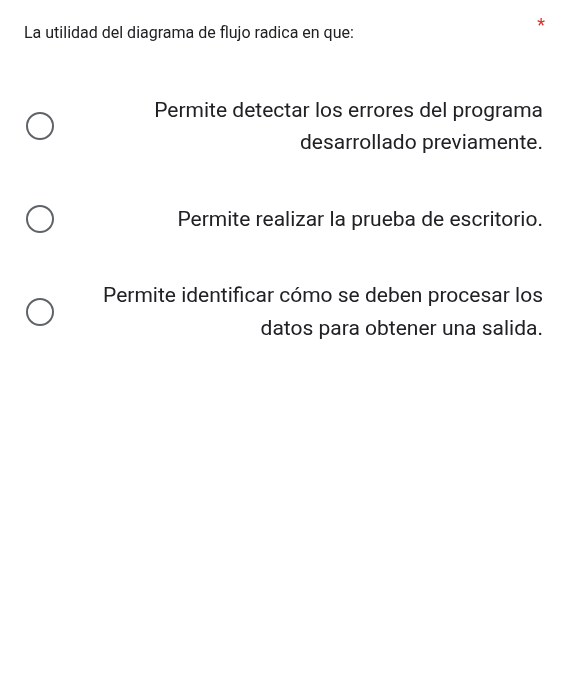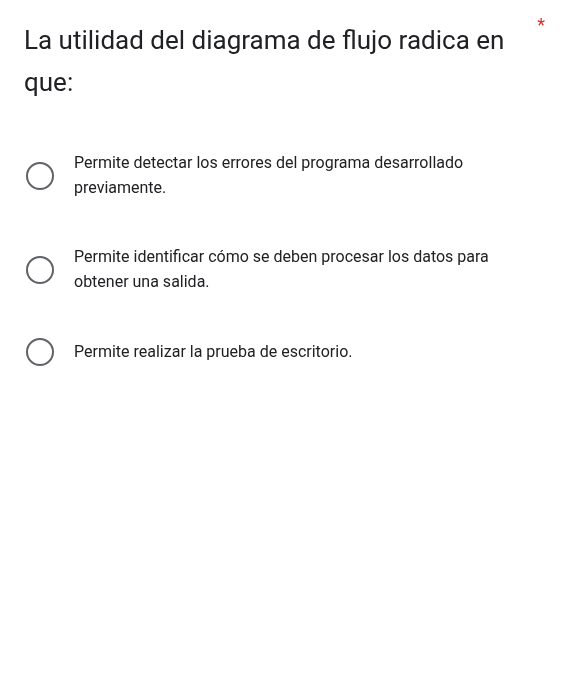--- a/index.html
+++ b/index.html
@@ -15,21 +15,21 @@
       padding: 20px 24px;
       color: #202124;
       position: relative;
     }
     .question-container {
       display: flex;
       align-items: flex-start;
       gap: 16px;
     }
     .question-text {
-      font-size: 26px;
+      font-size: 16px;
       line-height: 1.6;
       color: #202124;
       flex: 1;
     }
     .required-marker {
       position: absolute;
       top: 16px;
       right: 22px;
       color: #d93025;
       font-size: 18px;
@@ -47,45 +47,46 @@
     }
     .radio-circle {
       width: 28px;
       height: 28px;
       border: 2.5px solid #5f6368;
       border-radius: 50%;
       flex-shrink: 0;
       background: transparent;
     }
     .option-label {
-      font-size: 16px;
+      font-size: 21px;
       line-height: 1.55;
       color: #202124;
       flex: 1;
+      text-align: right;
     }
   </style>
 </head>
 <body>
 
 <div class="question-container">
   <div class="question-text">La utilidad del diagrama de flujo radica en que:</div>
 </div>
 <div class="required-marker">*</div>
 
 <div class="options-list">
 
   <label class="option-row">
     <span class="radio-circle"></span>
     <span class="option-label">Permite detectar los errores del programa desarrollado previamente.</span>
   </label>
 
 
   <label class="option-row">
     <span class="radio-circle"></span>
-    <span class="option-label">Permite identificar cómo se deben procesar los datos para obtener una salida.</span>
+    <span class="option-label">Permite realizar la prueba de escritorio.</span>
   </label>
 
   <label class="option-row">
     <span class="radio-circle"></span>
-    <span class="option-label">Permite realizar la prueba de escritorio.</span>
+    <span class="option-label">Permite identificar cómo se deben procesar los datos para obtener una salida.</span>
   </label>
 
 </div>
 
 </body></html>

